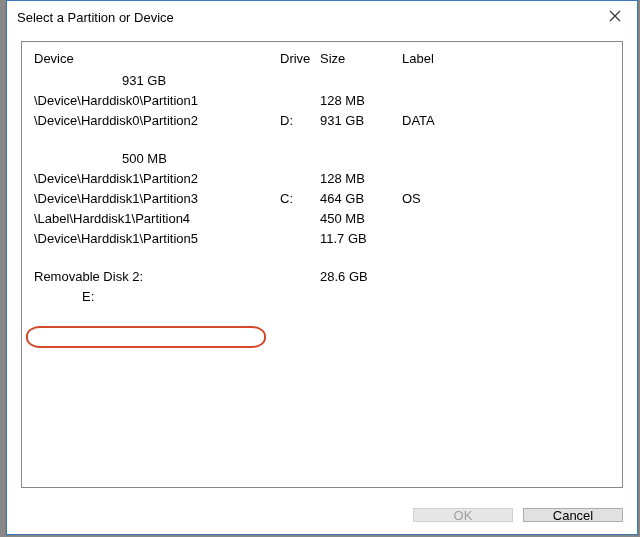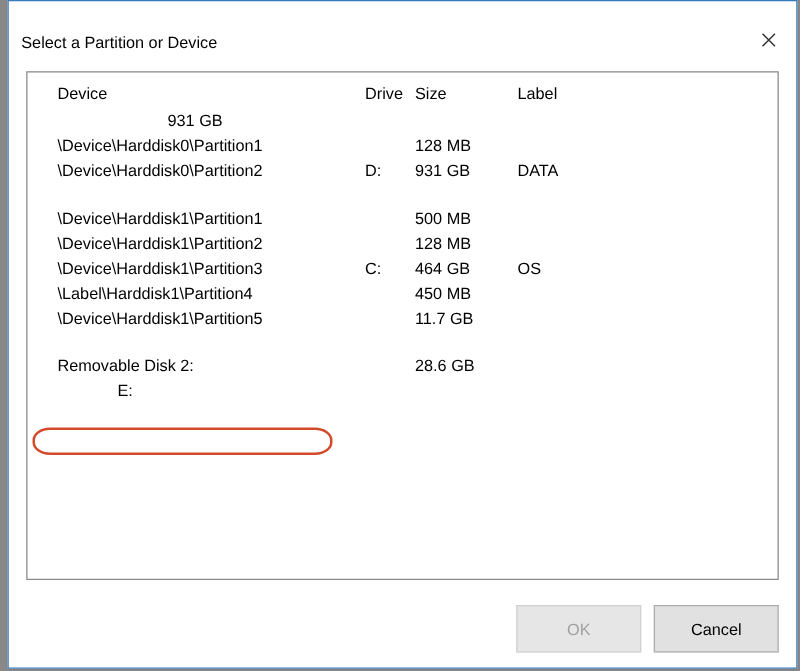--- a/index.html
+++ b/index.html
@@ -25,42 +25,41 @@
     flex-direction: column;
   }
   .titlebar {
     display: flex;
     align-items: center;
     justify-content: space-between;
     height: 32px;
     padding: 0 0 0 10px;
     font-size: 13px;
     color: #000;
-    margin-top: 16px;
   }
   .close-btn {
     width: 45px;
     height: 30px;
     display: flex;
     align-items: center;
     justify-content: center;
     color: #333;
   }
   .close-btn svg { width: 12px; height: 12px; }
   .content {
     flex: 1;
     padding: 8px 14px 10px 14px;
     display: flex;
     flex-direction: column;
   }
   .listbox {
     flex: 1;
     border: 1px solid #888;
     background: #fff;
-    padding: 6px 0 0 16px;
+    padding: 6px 0 0 4px;
     overflow: auto;
     position: relative;
   }
   .row {
     display: flex;
     align-items: center;
     height: 20px;
     padding: 0 8px;
     white-space: nowrap;
   }
@@ -75,21 +74,21 @@
   .col-label  { flex: 1; }
   .blank-row { height: 18px; }
   .footer {
     display: flex;
     justify-content: flex-end;
     gap: 10px;
     padding: 10px 14px 12px 0;
   }
   .btn {
     min-width: 100px;
-    height: 38px;
+    height: 14px;
     border: 1px solid #adadad;
     background: #e1e1e1;
     font-family: inherit;
     font-size: 13px;
     color: #000;
     display: flex;
     align-items: center;
     justify-content: center;
   }
   .btn[disabled] {
@@ -147,21 +146,20 @@
             <span class="col-label"></span>
           </div>
           <div class="row">
             <span class="col-device">\Device\Harddisk0\Partition2</span>
             <span class="col-drive">D:</span>
             <span class="col-size">931 GB</span>
             <span class="col-label">DATA</span>
           </div>
           <div class="blank-row"></div>
           <div class="row">
-            <span class="col-device">\Device\Harddisk1\Partition1</span>
             <span class="col-drive"></span>
             <span class="col-size">500 MB</span>
             <span class="col-label"></span>
           </div>
           <div class="row">
             <span class="col-device">\Device\Harddisk1\Partition2</span>
             <span class="col-drive"></span>
             <span class="col-size">128 MB</span>
             <span class="col-label"></span>
           </div>

